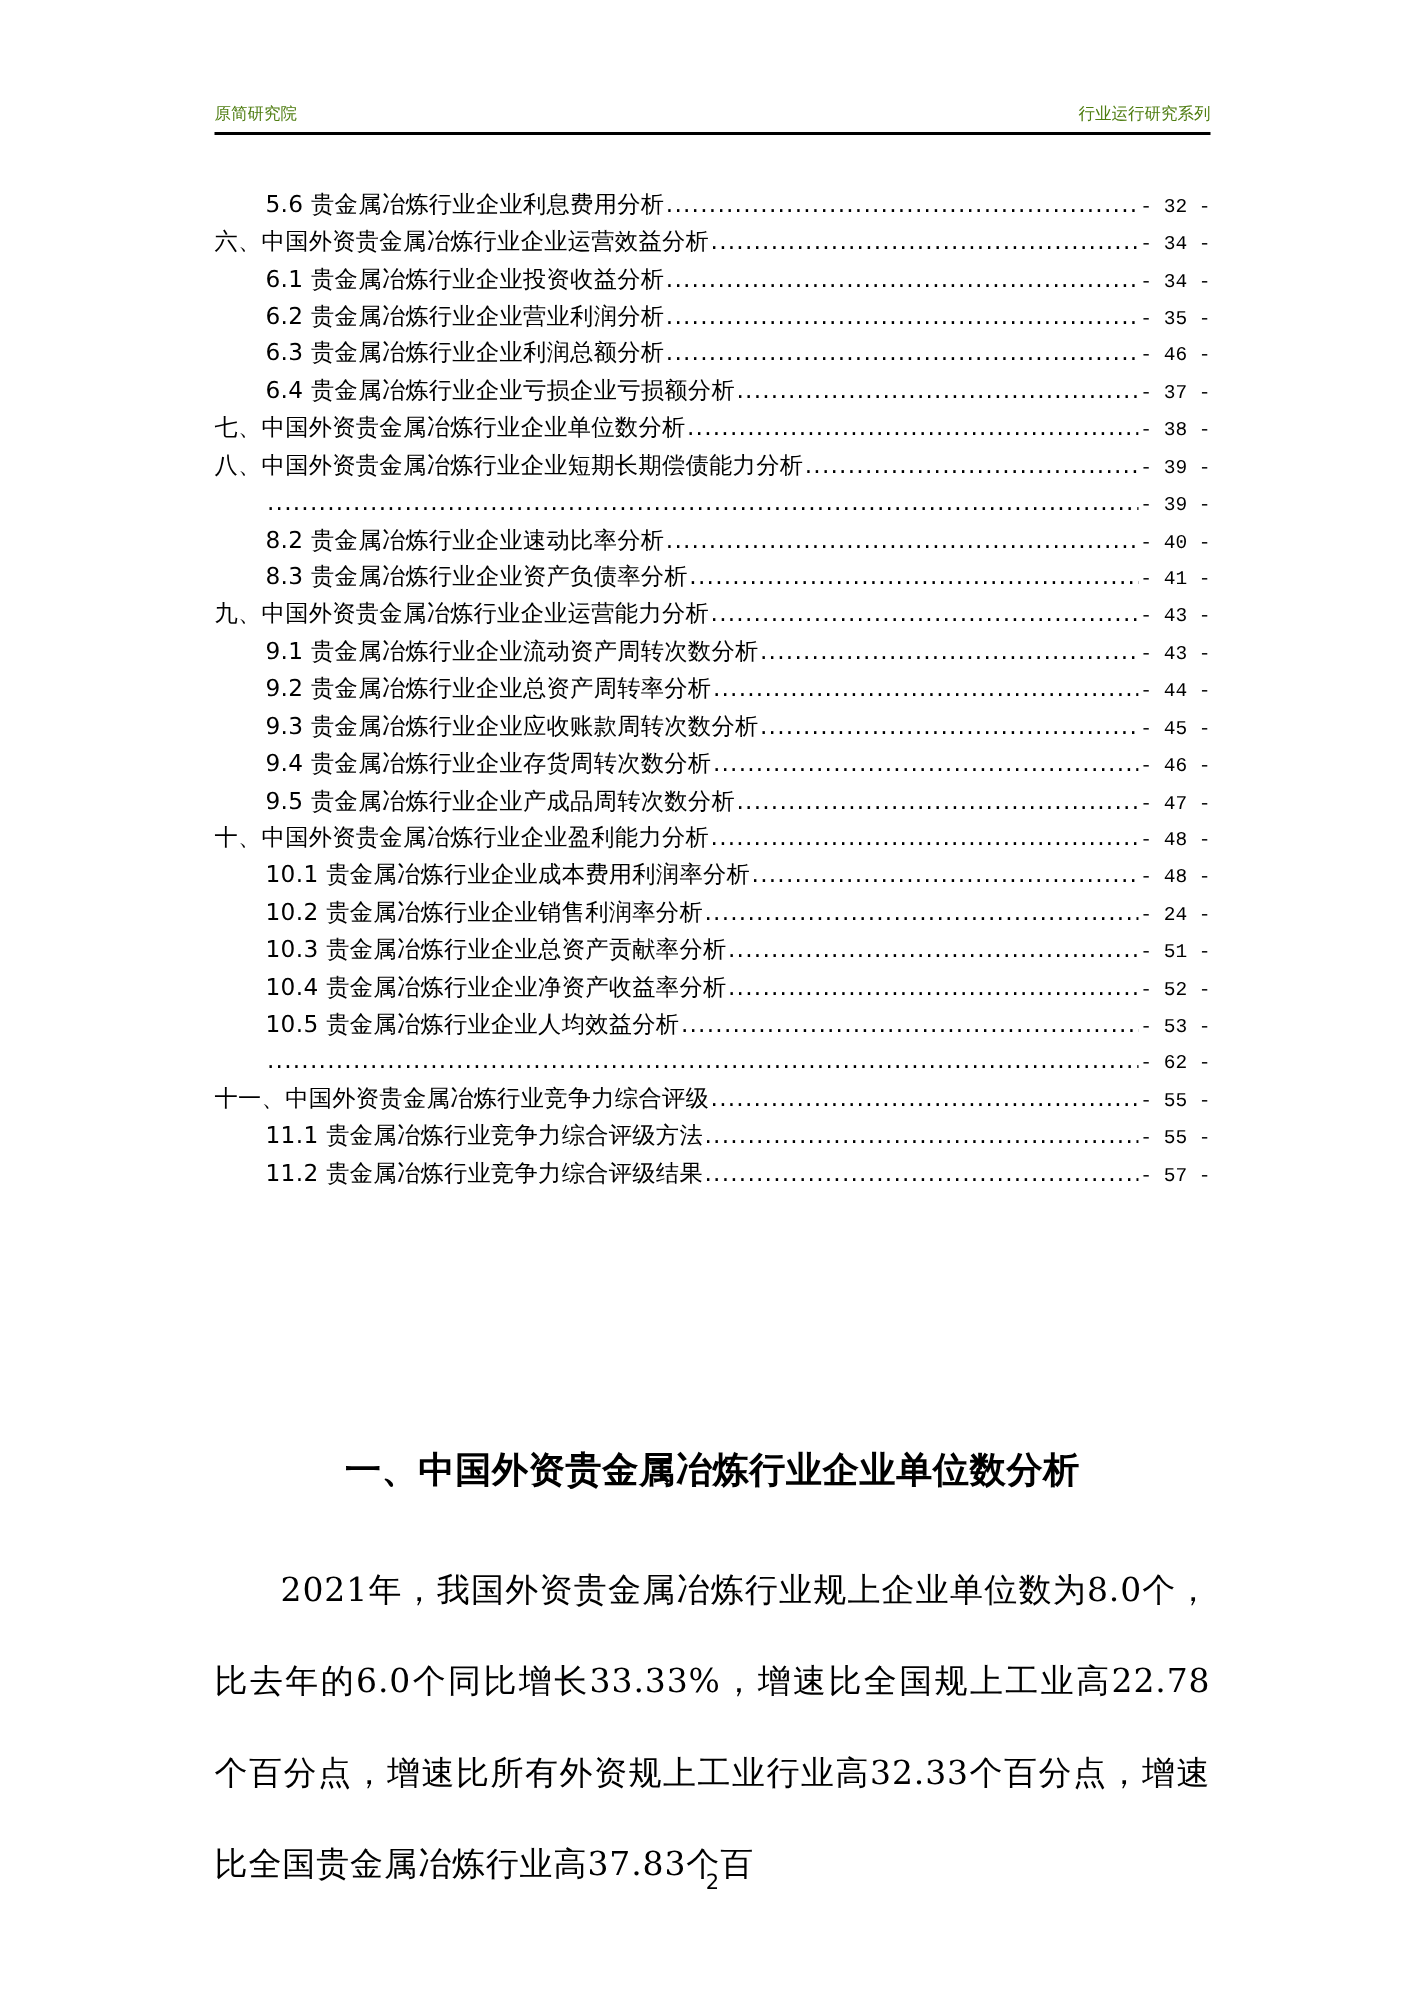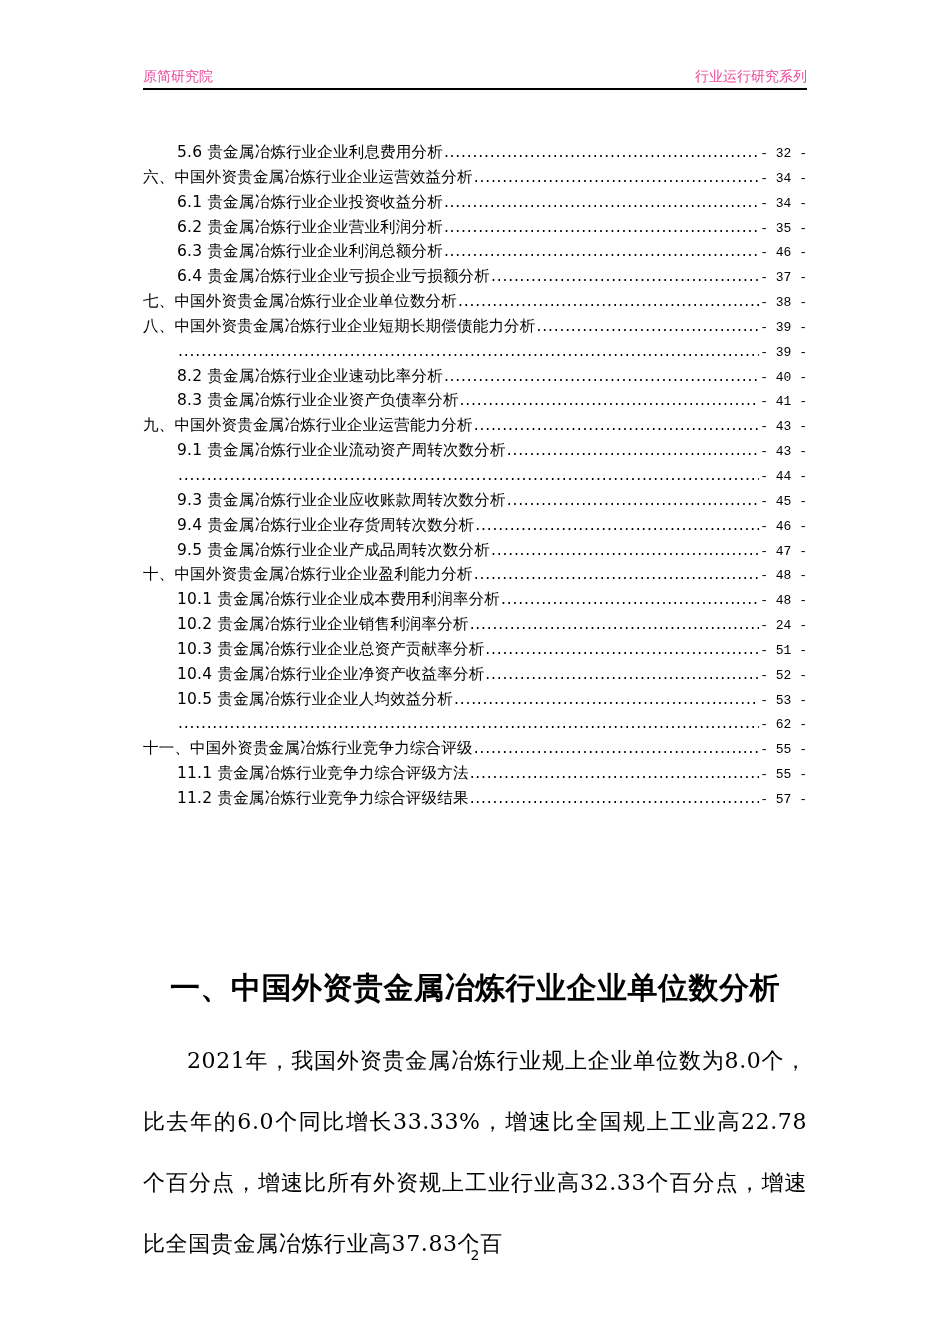--- a/index.html
+++ b/index.html
@@ -1,44 +1,44 @@
 <!DOCTYPE html>
 <html><head>
 <meta charset="utf-8">
 <style>
   html, body { margin: 0; padding: 0; background: #ffffff; }
   body { width: 950px; height: 1344px; position: relative; overflow: hidden; color: #000; }
   .header {
     position: absolute; left: 143px; top: 64px; width: 664px; height: 24px;
     border-bottom: 2px solid #000;
-    font-family: Liberation Sans, sans-serif; font-size: 14px; color: #ec4899;
+    font-family: Liberation Sans, sans-serif; font-size: 11px; color: #4d7c0f;
   }
   .header .left { position: absolute; left: 0; top: 4px; }
   .header .right { position: absolute; right: 0; top: 4px; }
   .toc {
     position: absolute; left: 143px; top: 124px; width: 664px;
-    font-family: "DejaVu Sans", sans-serif; font-size: 15.5px; margin-top: 16px;
+    font-family: "DejaVu Sans", sans-serif; font-size: 15.5px;
   }
   .toc-row {
     display: flex; align-items: baseline; height: 24.85px; line-height: 24.85px;
     white-space: nowrap; overflow: hidden;
   }
   .toc-row.level-2 { padding-left: 34px; }
   .toc-row .title { flex: 0 0 auto; letter-spacing: 0.2px; }
   .toc-row .leader {
     flex: 1 1 auto; overflow: hidden; margin: 0 1px;
     font-family: "DejaVu Sans", sans-serif; letter-spacing: 0.8px; color: #000;
   }
   .toc-row .leader::before {
     content: "........................................................................................................................................................";
   }
   .toc-row .page { flex: 0 0 auto; font-size: 13px; font-family: Liberation Mono, monospace; }
   .section-heading {
     position: absolute; left: 0; width: 950px; top: 948px; text-align: center;
-    font-family: "DejaVu Sans", sans-serif; font-size: 30px; font-weight: bold; letter-spacing: 0.5px;
+    font-family: "DejaVu Sans", sans-serif; font-size: 24px; font-weight: bold; letter-spacing: 0.5px;
   }
   .body-text {
     position: absolute; left: 143px; top: 1008px; width: 664px;
     font-family: "DejaVu Serif", serif; font-size: 22px; line-height: 61px;
     text-align: justify; text-indent: 44px; letter-spacing: 0.6px;
   }
   .page-number {
     position: absolute; left: 0; width: 950px; top: 1247px; text-align: center;
     font-family: "DejaVu Sans", sans-serif; font-size: 14px;
   }
@@ -110,20 +110,21 @@
       <span class="title">九、中国外资贵金属冶炼行业企业运营能力分析</span>
       <span class="leader"></span>
       <span class="page">- 43 -</span>
     </div>
   <div class="toc-row level-2">
       <span class="title">9.1 贵金属冶炼行业企业流动资产周转次数分析</span>
       <span class="leader"></span>
       <span class="page">- 43 -</span>
     </div>
   <div class="toc-row level-2">
+      <span class="title">9.2 贵金属冶炼行业企业总资产周转率分析</span>
       <span class="leader"></span>
       <span class="page">- 44 -</span>
     </div>
   <div class="toc-row level-2">
       <span class="title">9.3 贵金属冶炼行业企业应收账款周转次数分析</span>
       <span class="leader"></span>
       <span class="page">- 45 -</span>
     </div>
   <div class="toc-row level-2">
       <span class="title">9.4 贵金属冶炼行业企业存货周转次数分析</span>

